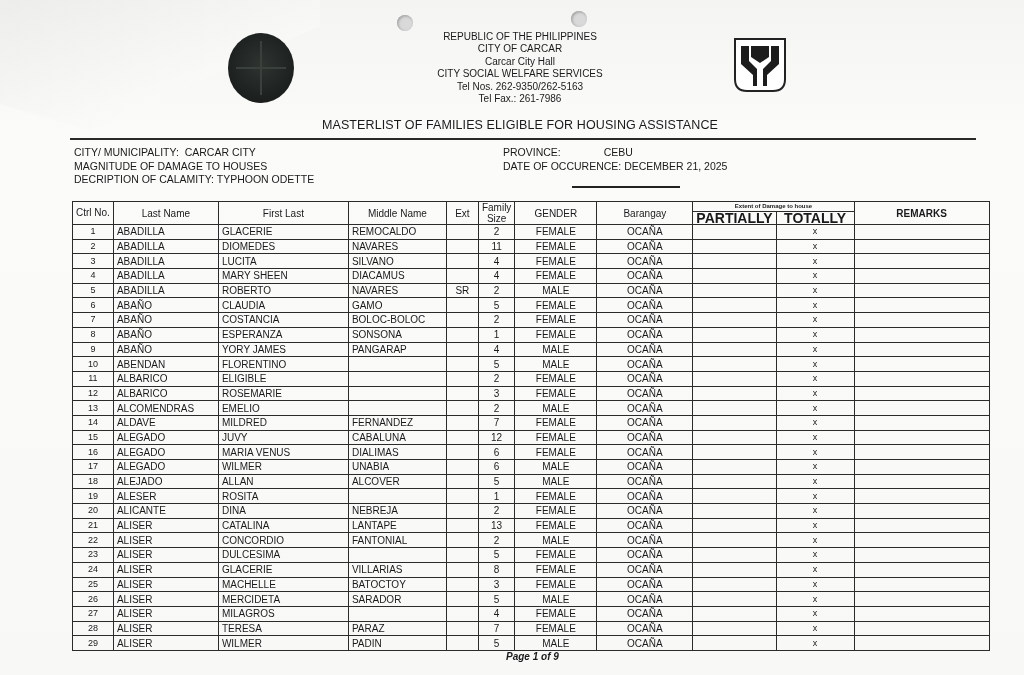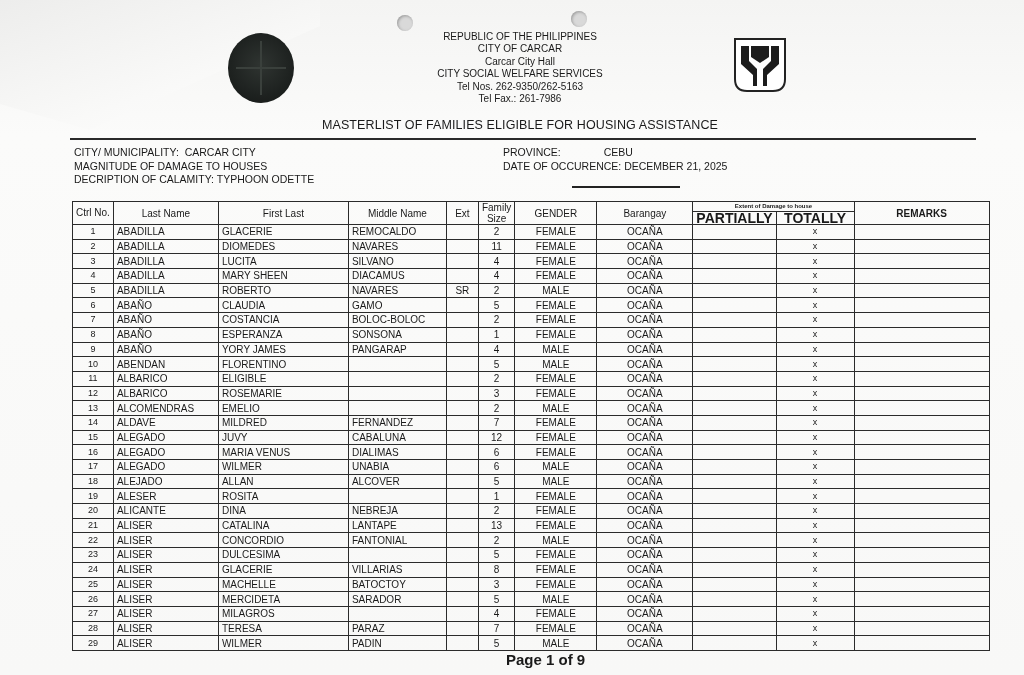--- a/index.html
+++ b/index.html
@@ -64,21 +64,21 @@
     border: 1.2px solid #2b2b2b; padding: 0 3px; height: 13.7px; line-height: 13px;
     white-space: nowrap; overflow: hidden;
   }
   table.master th { font-weight: normal; text-align: center; font-size: 10px; }
   table.master th.small { font-size: 6px; font-weight: bold; height: 9px; line-height: 9px; }
   table.master th.sub { font-size: 14px; font-weight: bold; height: 11px; line-height: 11px; }
   td.c { text-align: center; }
   td.ctrl { text-align: center; font-size: 9px; }
   td.x { text-align: center; font-size: 9px; }
   .page-footer {
-    position: absolute; left: 506px; top: 651px; font-size: 15px; font-weight: bold; 
+    position: absolute; left: 506px; top: 651px; font-size: 10px; font-weight: bold; font-style: italic;
   }
 </style>
 </head>
 <body>
 
 <div class="paper">
   <div class="fold"></div>
   <div class="hole" style="left:397px;top:15px;"></div>
   <div class="hole" style="left:571px;top:11px;"></div>
 

